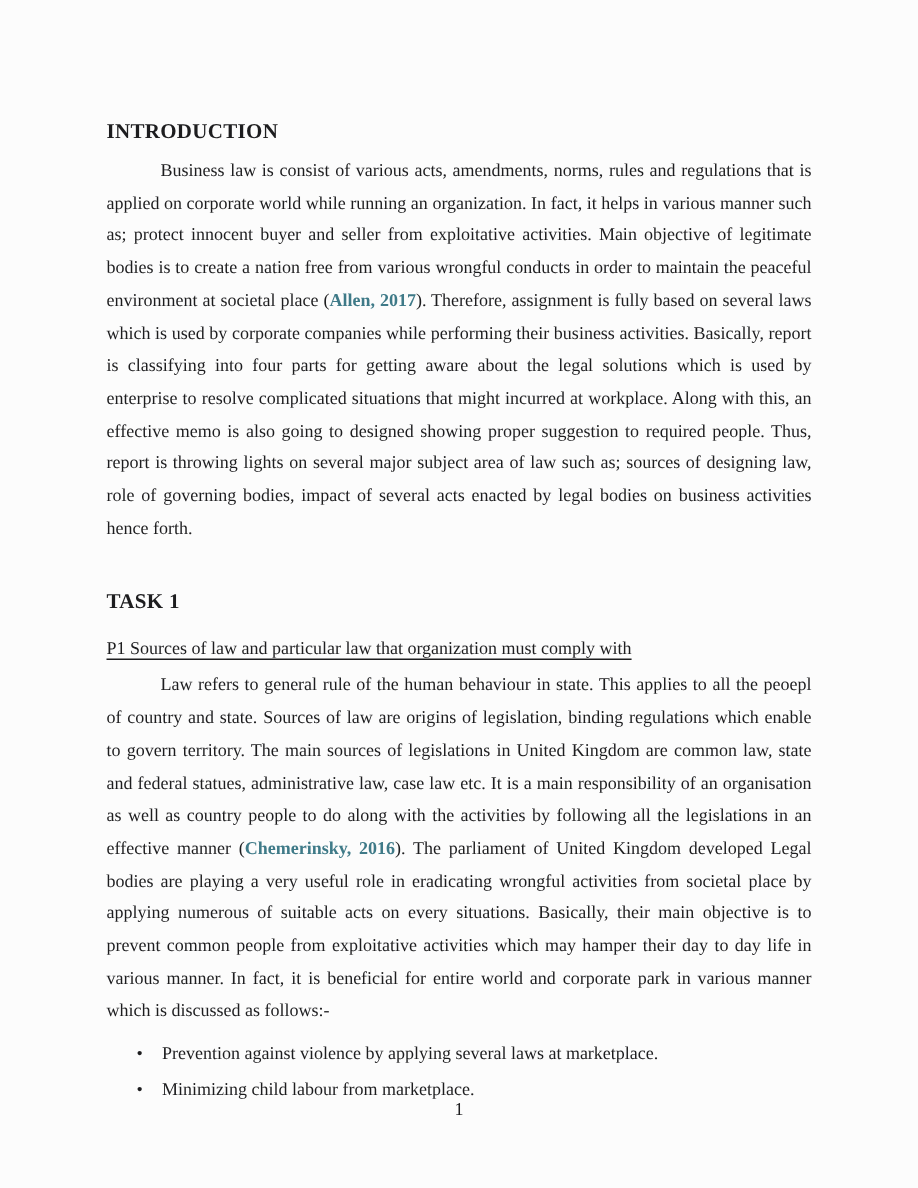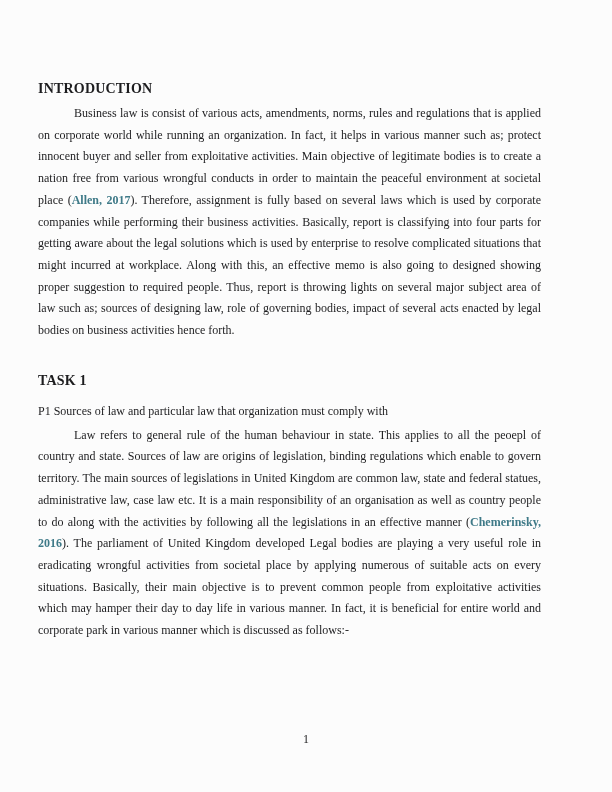--- a/index.html
+++ b/index.html
@@ -5,41 +5,42 @@
   html, body {
     margin: 0;
     padding: 0;
     background: #fcfcfc;
   }
   .page {
     position: relative;
     width: 612px;
     height: 792px;
     box-sizing: border-box;
-    padding: 80px 71px 0 38px;
+    padding: 80px 71px 0 71px;
     background: var(--page-bg, #fcfcfc);
     color: var(--text, #1d1d1f);
     font-family: "Liberation Serif", "DejaVu Serif", serif;
     overflow: hidden;
   }
   .doc-heading {
     font-size: 14px;
     line-height: 18px;
     font-weight: bold;
     margin: 0;
     letter-spacing: 0.2px;
   }
   .doc-heading.task {
     margin-top: 30px;
   }
   .sub-heading {
     font-size: 12px;
     line-height: 16px;
     font-weight: normal;
     margin: 13px 0 0 0;
+    text-decoration: underline;
     text-underline-offset: 3px;
   }
   .para {
     font-size: 12px;
     line-height: 21.7px;
     text-align: justify;
     text-indent: 36px;
     margin: 5px 0 0 0;
   }
   .para.second {
@@ -87,17 +88,19 @@
 
   <p class="para"><span>Business law is consist of various acts, amendments, norms, rules and regulations that is applied on corporate world while running an organization. In fact, it helps in various manner such as; protect innocent buyer and seller from exploitative activities. Main objective of legitimate bodies is to create a nation free from various wrongful conducts in order to maintain the peaceful environment at societal place (</span><span class="citation">Allen, 2017</span><span>). Therefore, assignment is fully based on several laws which is used by corporate companies while performing their business activities. Basically, report is classifying into four parts for getting aware about the legal solutions which is used by enterprise to resolve complicated situations that might incurred at workplace. Along with this, an effective memo is also going to designed showing proper suggestion to required people. Thus, report is throwing lights on several major subject area of law such as; sources of designing law, role of governing bodies, impact of several acts enacted by legal bodies on business activities hence forth.</span></p>
 
   <h1 class="doc-heading task">TASK 1</h1>
 
   <h2 class="sub-heading">P1 Sources of law and particular law that organization must comply with</h2>
 
   <p class="para second"><span>Law refers to general rule of the human behaviour in state. This applies to all the peoepl of country and state. Sources of law are origins of legislation, binding regulations which enable to govern territory. The main sources of legislations in United Kingdom are common law, state and federal statues, administrative law, case law etc. It is a main responsibility of an organisation as well as country people to do along with the activities by following all the legislations in an effective manner (</span><span class="citation">Chemerinsky, 2016</span><span>).  The parliament of United Kingdom developed Legal bodies are playing a very useful role in eradicating wrongful activities from societal place by applying numerous of suitable acts on every situations. Basically, their main objective is to prevent common people from exploitative activities which may hamper their day to day life in various manner. In fact, it is beneficial for entire world and corporate park in various manner which is discussed as follows:-</span></p>
 
   <ul class="bullet-list">
+    <li>Prevention against violence by applying several laws at marketplace.</li>
+    <li>Minimizing child labour from marketplace.</li>
   </ul>
 
   <div class="page-number">1</div>
 
 </div>
 
 </body></html>

